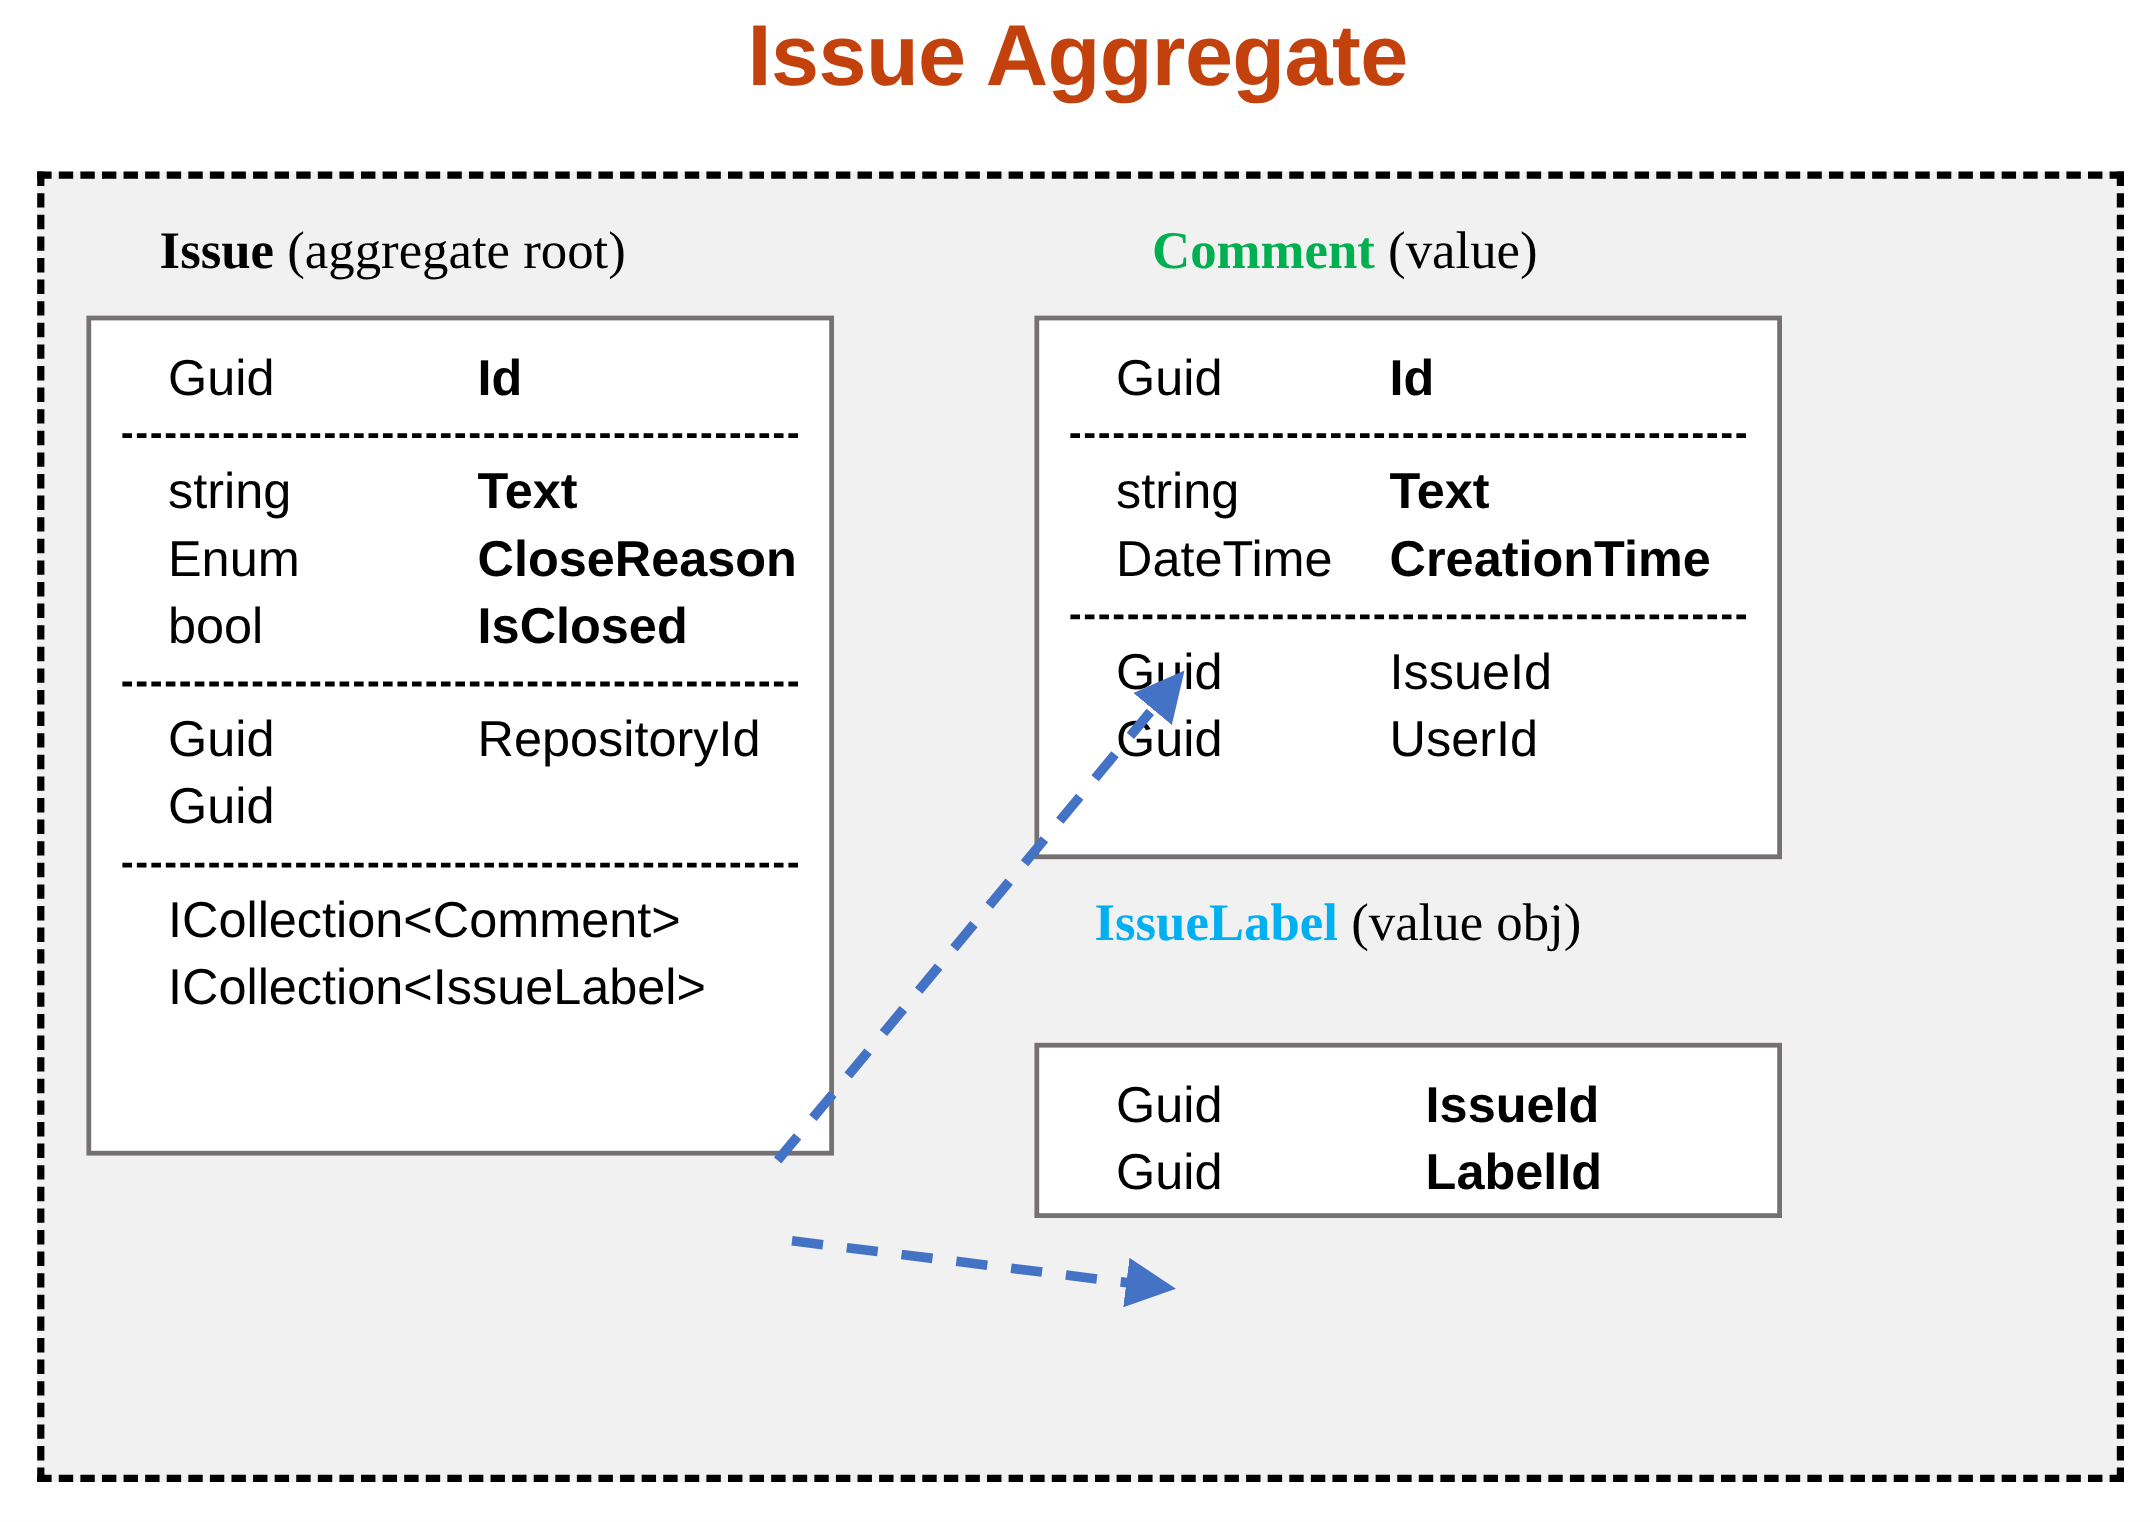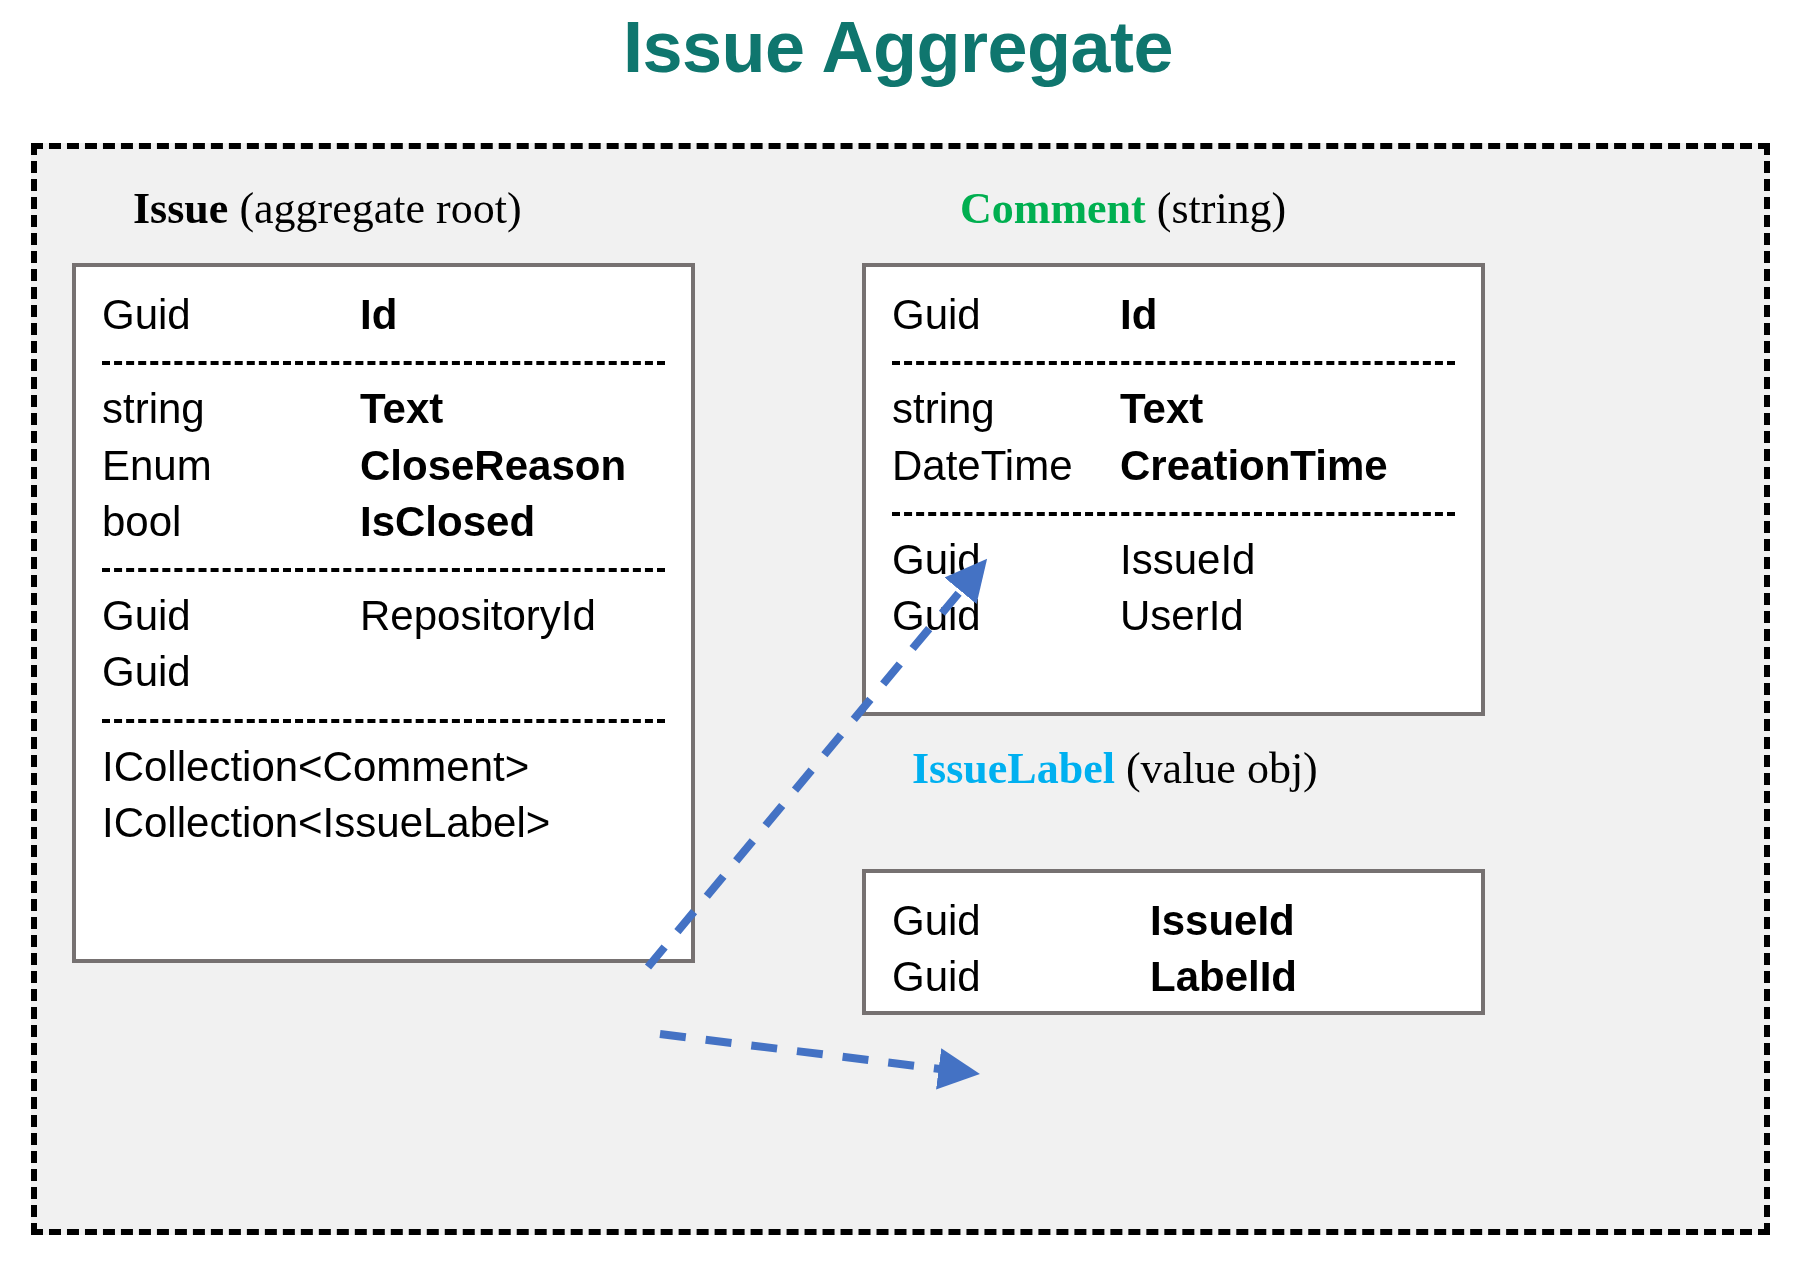--- a/index.html
+++ b/index.html
@@ -20,21 +20,21 @@
 
   
   #diagram-title {
     position: absolute;
     left: 0;
     top: 8px;
     width: 1796px;
     text-align: center;
     font-size: 72px;
     font-weight: bold;
-    color: #0f766e;
+    color: #c2410c;
     letter-spacing: -0.5px;
     line-height: 1.1;
   }
 
   
   #aggregate-boundary {
     position: absolute;
     left: 31px;
     top: 143px;
     width: 1739px;
@@ -64,20 +64,21 @@
   .class-box {
     position: absolute;
     box-sizing: border-box;
     background: #FFFFFF;
     border: 4px solid #767171;
     padding: 20px 0 20px 0;
   }
 
   .member-group {
     padding: 0 0 0 26px;
+    margin-left: 38px;
   }
   .member-row {
     display: flex;
     font-size: 42px;
     line-height: 1.34;
     color: #000000;
     white-space: nowrap;
   }
   .member-type {
     font-weight: normal;
@@ -175,21 +176,21 @@
         <span class="member-type" style="width:auto">ICollection&lt;Comment&gt;</span>
       </div>
       <div class="member-row single">
         <span class="member-type" style="width:auto">ICollection&lt;IssueLabel&gt;</span>
       </div>
     </div>
   </div>
 
   <div class="class-header" id="comment-header">
     <span class="type-name" style="color:#00AF50">Comment</span>
-    <span class="stereotype"> (string)</span>
+    <span class="stereotype"> (value)</span>
   </div>
 
   <div class="class-box box-comment" id="comment-box">
     <div class="member-group">
       <div class="member-row">
         <span class="member-type">Guid</span>
         <span class="member-name bold">Id</span>
       </div>
     </div>
     <div class="member-divider"></div>

